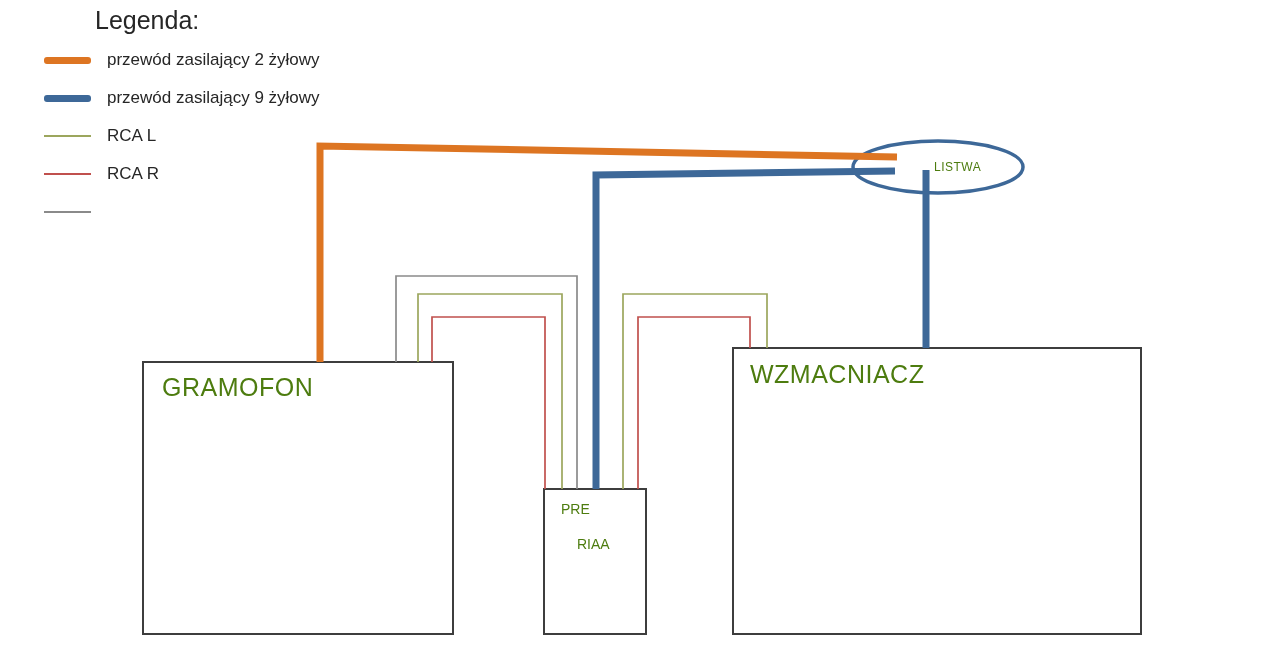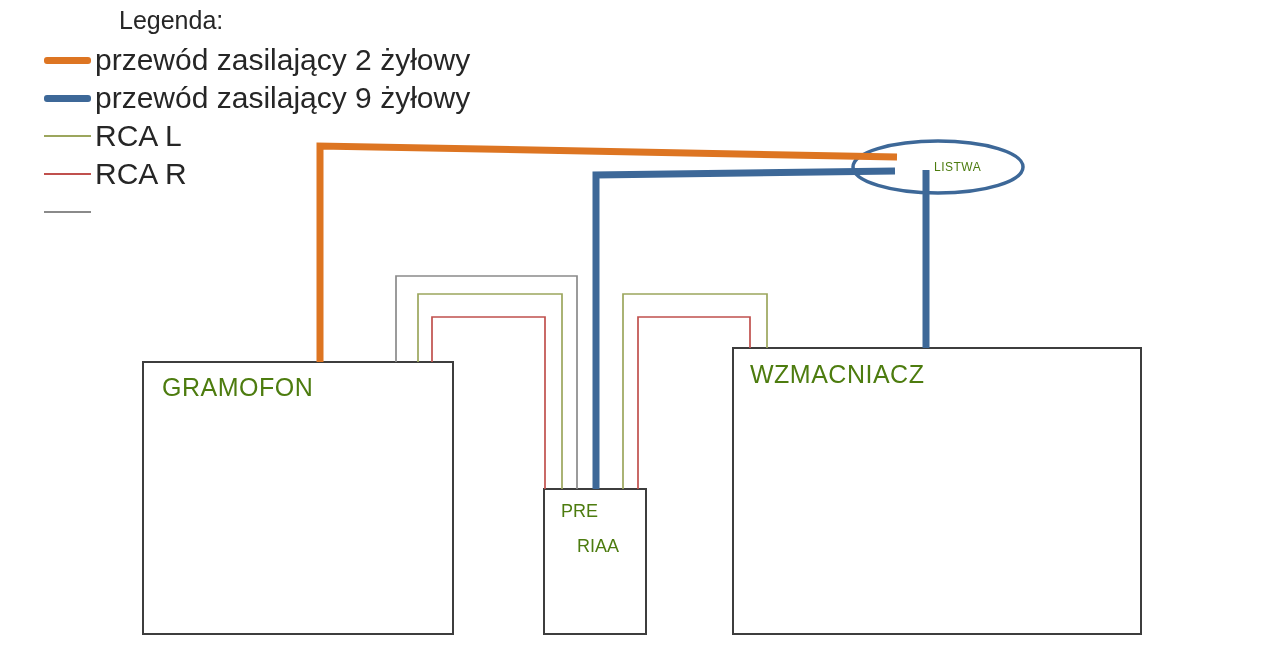--- a/index.html
+++ b/index.html
@@ -20,21 +20,20 @@
     left: 0;
     top: 0;
   }
   
   .legend-title {
     position: absolute;
     left: 95px;
     top: 6px;
     font-size: 25px;
     color: #262626;
-    margin-left: 24px;
   }
   .legend-row {
     position: absolute;
     left: 44px;
     height: 24px;
     display: flex;
     align-items: center;
   }
   .swatch {
     display: inline-block;
@@ -43,37 +42,38 @@
     margin-right: 4px;
   }
   .swatch.thick {
     height: 7px;
     border-radius: 3px;
   }
   .swatch.thin {
     height: 2px;
   }
   .legend-label {
-    font-size: 30px;
+    font-size: 17px;
     color: #262626;
     white-space: nowrap;
+    margin-left: 12px;
   }
   
   .node-label {
     position: absolute;
     color: #4d7c0f;
     white-space: nowrap;
   }
   .node-label.big {
     font-size: 25px;
     letter-spacing: 0.5px;
     text-align: right;
   }
   .node-label.mid {
-    font-size: 18px;
+    font-size: 14px;
   }
   .node-label.small {
     font-size: 12px;
     letter-spacing: 0.5px;
   }
 </style>
 </head>
 <body>
 
 <div class="stage">

